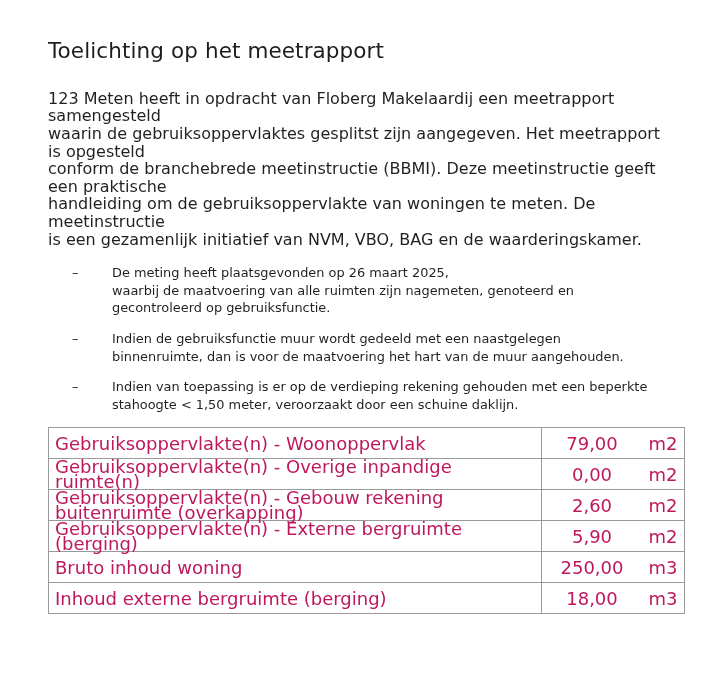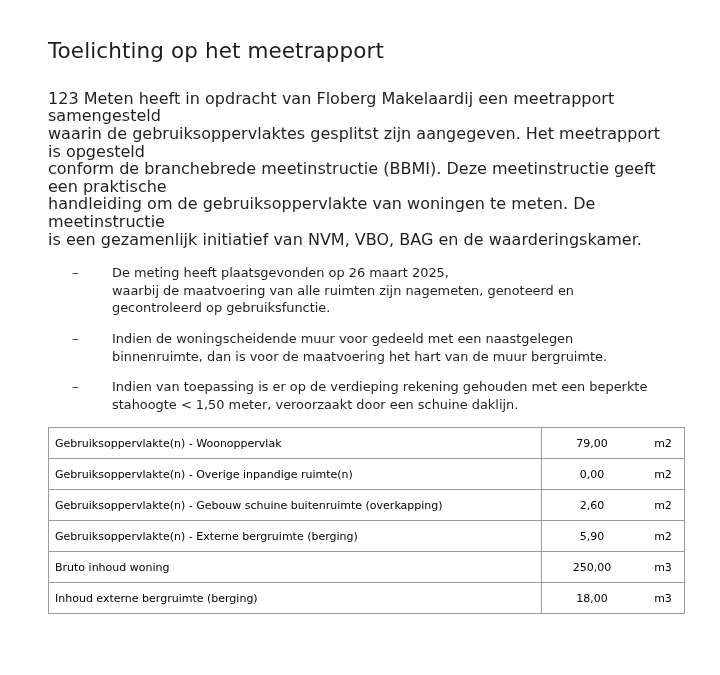--- a/index.html
+++ b/index.html
@@ -78,23 +78,23 @@
   
   .table-wrap { padding-top: 14px; }
   table.areas {
     border-collapse: collapse;
     width: 616px;
     table-layout: fixed;
     border: 1px solid #7b7b7b;
   }
   table.areas td {
     border: 1px solid #9a9a9a;
-    font-size: 11px;
+    font-size: 18px;
     line-height: 15px;
-    color: #000000;
+    color: #be185d;
     height: 30px;
     padding: 0 0 0 6px;
     vertical-align: middle;
   }
   td.c-label {
     width: 486px;
     border-right: 1px solid #7b7b7b;
   }
   td.c-value {
     width: 88px;
@@ -131,22 +131,22 @@
 
   <ul class="dash-list">
     <li class="dash-item">
       <span class="dash-marker">–</span>
       <span class="dash-line">De meting heeft plaatsgevonden op 26 maart 2025,</span>
       <span class="dash-line">waarbij de maatvoering van alle ruimten zijn nagemeten, genoteerd en</span>
       <span class="dash-line">gecontroleerd op gebruiksfunctie.</span>
     </li>
     <li class="dash-item">
       <span class="dash-marker">–</span>
-      <span class="dash-line">Indien de woningscheidende muur voor gedeeld met een naastgelegen</span>
-      <span class="dash-line">binnenruimte, dan is voor de maatvoering het hart van de muur bergruimte.</span>
+      <span class="dash-line">Indien de gebruiksfunctie muur wordt gedeeld met een naastgelegen</span>
+      <span class="dash-line">binnenruimte, dan is voor de maatvoering het hart van de muur aangehouden.</span>
     </li>
     <li class="dash-item">
       <span class="dash-marker">–</span>
       <span class="dash-line">Indien van toepassing is er op de verdieping rekening gehouden met een beperkte</span>
       <span class="dash-line">stahoogte &lt; 1,50 meter, veroorzaakt door een schuine daklijn.</span>
     </li>
   </ul>
 
 
   <div class="table-wrap">
@@ -156,21 +156,21 @@
           <td class="c-label">Gebruiksoppervlakte(n) - Woonoppervlak</td>
           <td class="c-value">79,00</td>
           <td class="c-unit">m2</td>
         </tr>
         <tr>
           <td class="c-label">Gebruiksoppervlakte(n) - Overige inpandige ruimte(n)</td>
           <td class="c-value">0,00</td>
           <td class="c-unit">m2</td>
         </tr>
         <tr>
-          <td class="c-label">Gebruiksoppervlakte(n) - Gebouw schuine buitenruimte (overkapping)</td>
+          <td class="c-label">Gebruiksoppervlakte(n) - Gebouw rekening buitenruimte (overkapping)</td>
           <td class="c-value">2,60</td>
           <td class="c-unit">m2</td>
         </tr>
         <tr>
           <td class="c-label">Gebruiksoppervlakte(n) - Externe bergruimte (berging)</td>
           <td class="c-value">5,90</td>
           <td class="c-unit">m2</td>
         </tr>
         <tr>
           <td class="c-label">Bruto inhoud woning</td>

